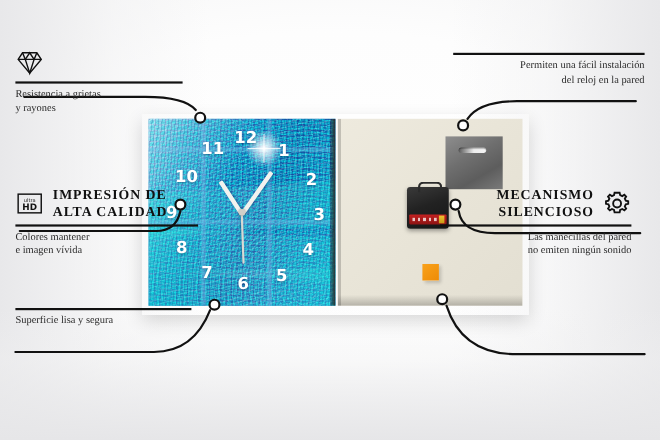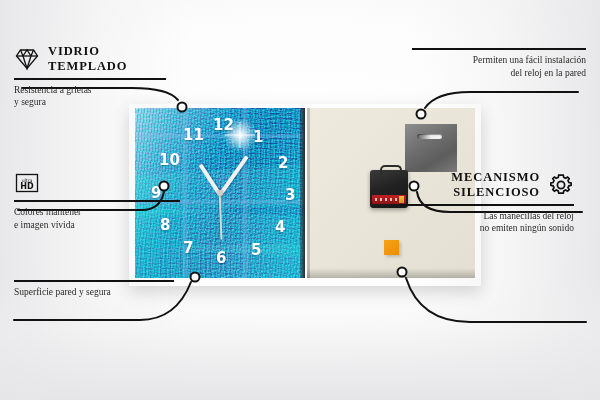--- a/index.html
+++ b/index.html
@@ -268,46 +268,46 @@
       <span class="ico">
         <svg viewBox="0 0 26 26">
             <g fill="none" stroke="#111" stroke-width="1.3">
           <path d="M2.5 10 L13 22.5 L23.5 10 L19.5 4 L6.5 4 Z"></path>
           <path d="M2.5 10 H23.5"></path>
               <path d="M6.5 4 L9 10 L13 22.5 L17 10 L19.5 4"></path>
           <path d="M9 10 L13 4 L17 10"></path>
             </g>
           </svg>
       </span>
-      <div class="co-title">VIDRIO
-TEMPLADO</div>
     </div>
     <div class="co-rule" style="width:152px"></div>
     <div class="co-sub">Resistencia a grietas
-y segura</div>
+y rayones</div>
   </div>
 
   <div class="callout left" id="co-impresion">
     <div class="co-head">
       <span class="ico">
         <svg viewBox="0 0 26 26">
           <rect x="2.5" y="4.5" width="21" height="17" fill="none" stroke="#111" stroke-width="1.3"></rect>
           <text x="13" y="11.6" font-family="DejaVu Sans, sans-serif" font-size="4.6" text-anchor="middle" fill="#111">ultra</text>
           <text x="13" y="19" font-family="DejaVu Sans, sans-serif" font-size="8" font-weight="bold" text-anchor="middle" fill="#111">HD</text>
         </svg>
       </span>
+      <div class="co-title">IMPRESIÓN DE
+ALTA CALIDAD</div>
     </div>
     <div class="co-rule" style="width:166px"></div>
     <div class="co-sub">Colores mantener
 e imagen vívida</div>
   </div>
 
   <div class="callout left" id="co-bordes">
     <div class="co-rule" style="width:160px"></div>
-    <div class="co-sub">Superficie pared y segura</div>
+    <div class="co-sub">Superficie lisa y segura</div>
   </div>
 
   <div class="callout right" id="co-manejas">
     <div class="co-rule" style="width:174px;margin-left:4px"></div>
     <div class="co-sub">Permiten una fácil instalación
 del reloj en la pared</div>
   </div>
 
   <div class="callout right" id="co-mecanismo">
     <div class="co-head">
@@ -316,18 +316,18 @@
       <span class="ico">
         <svg viewBox="0 0 26 26">
             <g fill="none" stroke="#111" stroke-width="1.7">
           <path d="M13 3.2 l2.3 .0 .5 2.2 1.9 .9 1.9-1.2 1.6 1.6 -1.2 1.9 .9 1.9 2.2 .5 0 2.3 -2.2 .5 -.9 1.9 1.2 1.9 -1.6 1.6 -1.9-1.2 -1.9 .9 -.5 2.2 -2.3 0 -2.3 0 -.5-2.2 -1.9-.9 -1.9 1.2 -1.6-1.6 1.2-1.9 -.9-1.9 -2.2-.5 0-2.3 2.2-.5 .9-1.9 -1.2-1.9 1.6-1.6 1.9 1.2 1.9-.9 .5-2.2 z"></path>
           <circle cx="13" cy="13" r="3.6"></circle>
             </g>
           </svg>
       </span>
     </div>
     <div class="co-rule" style="width:174px;margin-left:4px"></div>
-    <div class="co-sub">Las manecillas del reloj
+    <div class="co-sub">Las manecillas del pared
 no emiten ningún sonido</div>
   </div>
 
 
 </div>
 
 </body></html>

